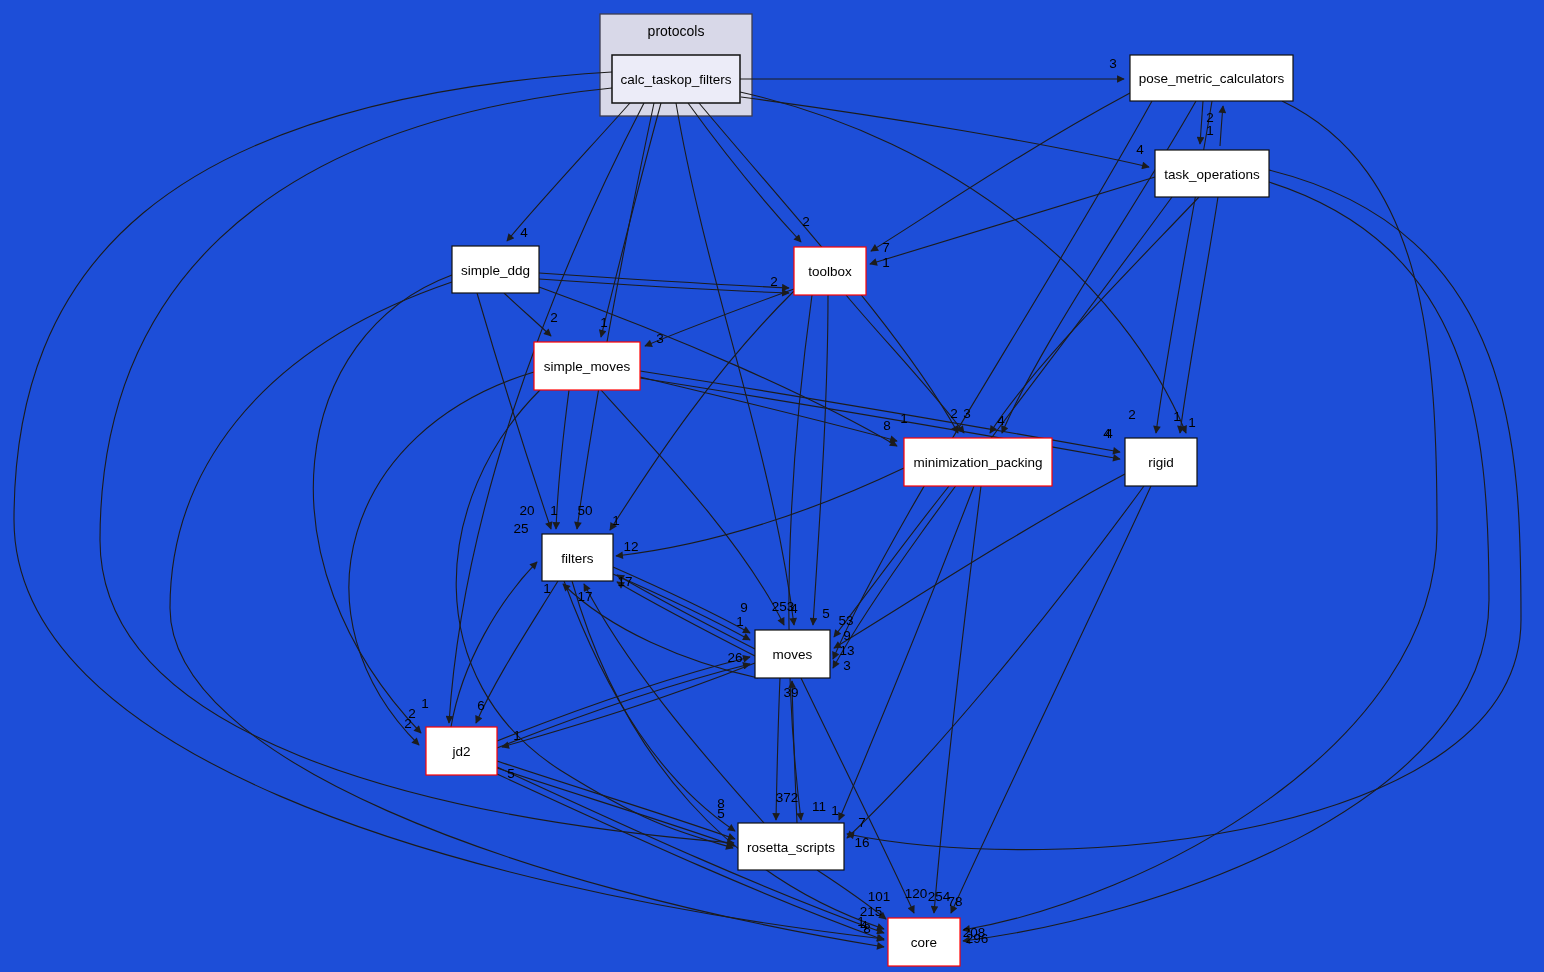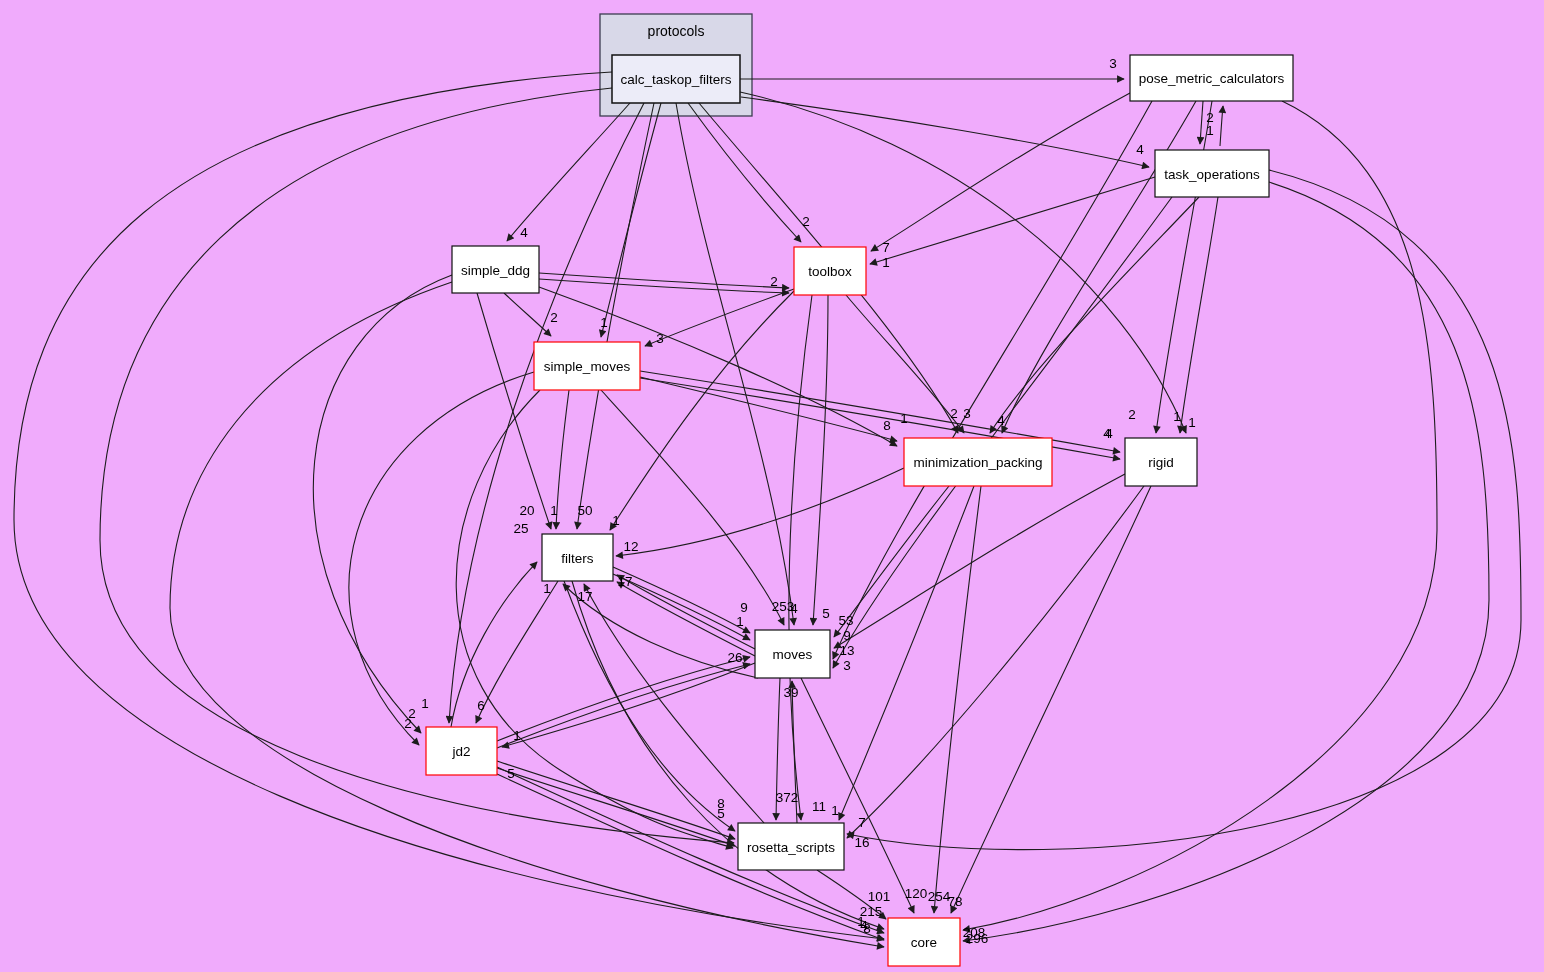--- a/index.html
+++ b/index.html
@@ -1,16 +1,16 @@
 <!DOCTYPE html>
 <html><head>
 <meta charset="utf-8">
 <style>
   html,body{margin:0;padding:0;background:#ffffff;}
-  #stage{position:relative;width:1544px;height:972px;background:#f0abfc;overflow:hidden;
+  #stage{position:relative;width:1544px;height:972px;background:#1d4ed8;overflow:hidden;
          font-family:"Liberation Sans", sans-serif;}
   svg{position:absolute;left:0;top:0;}
   svg text{font-family:"Liberation Sans", sans-serif;fill:#000;}
   .node-label{font-size:13.5px;}
   .cluster-label{font-size:14px;}
   .edge-label{font-size:13.5px;}
 </style>
 </head>
 <body>
 

